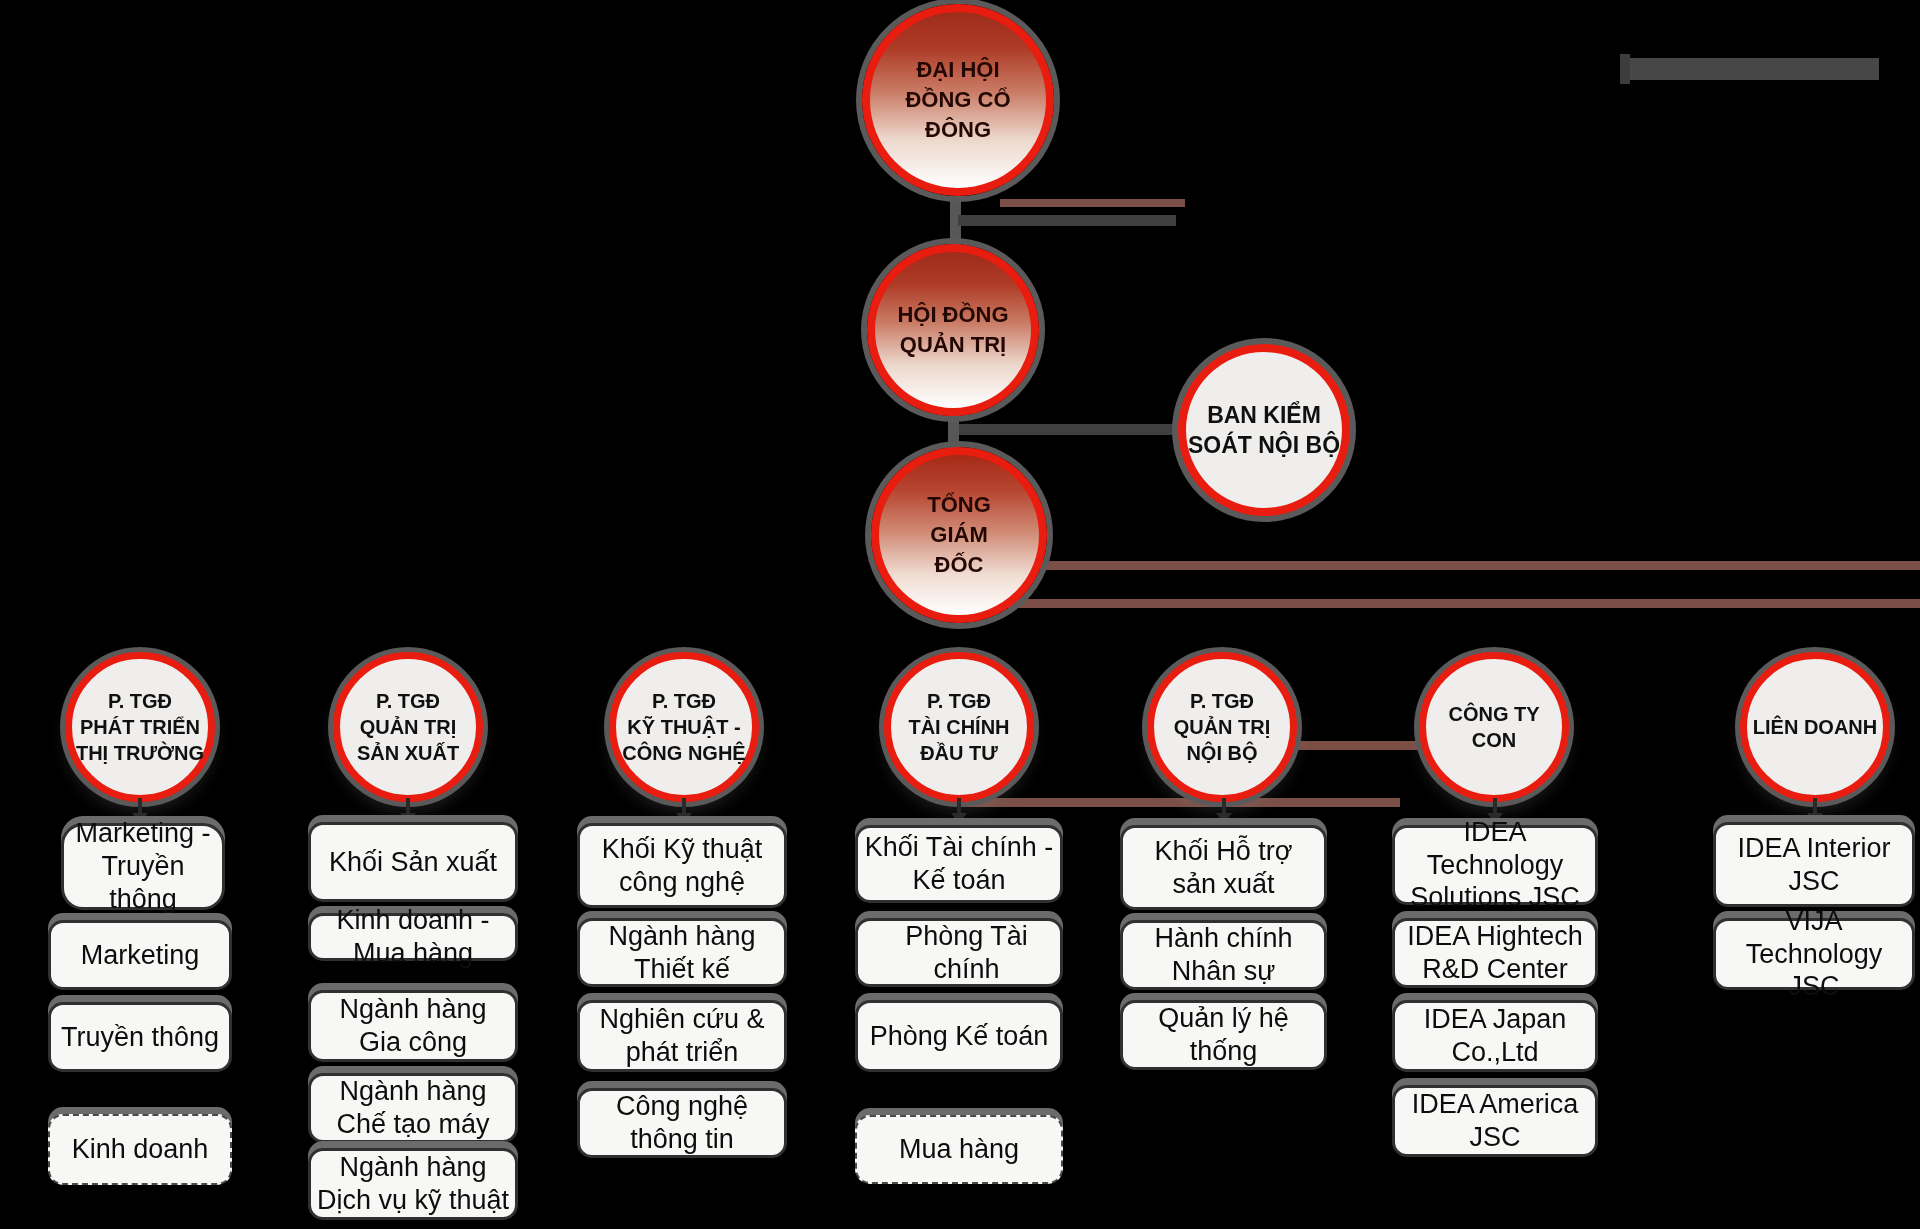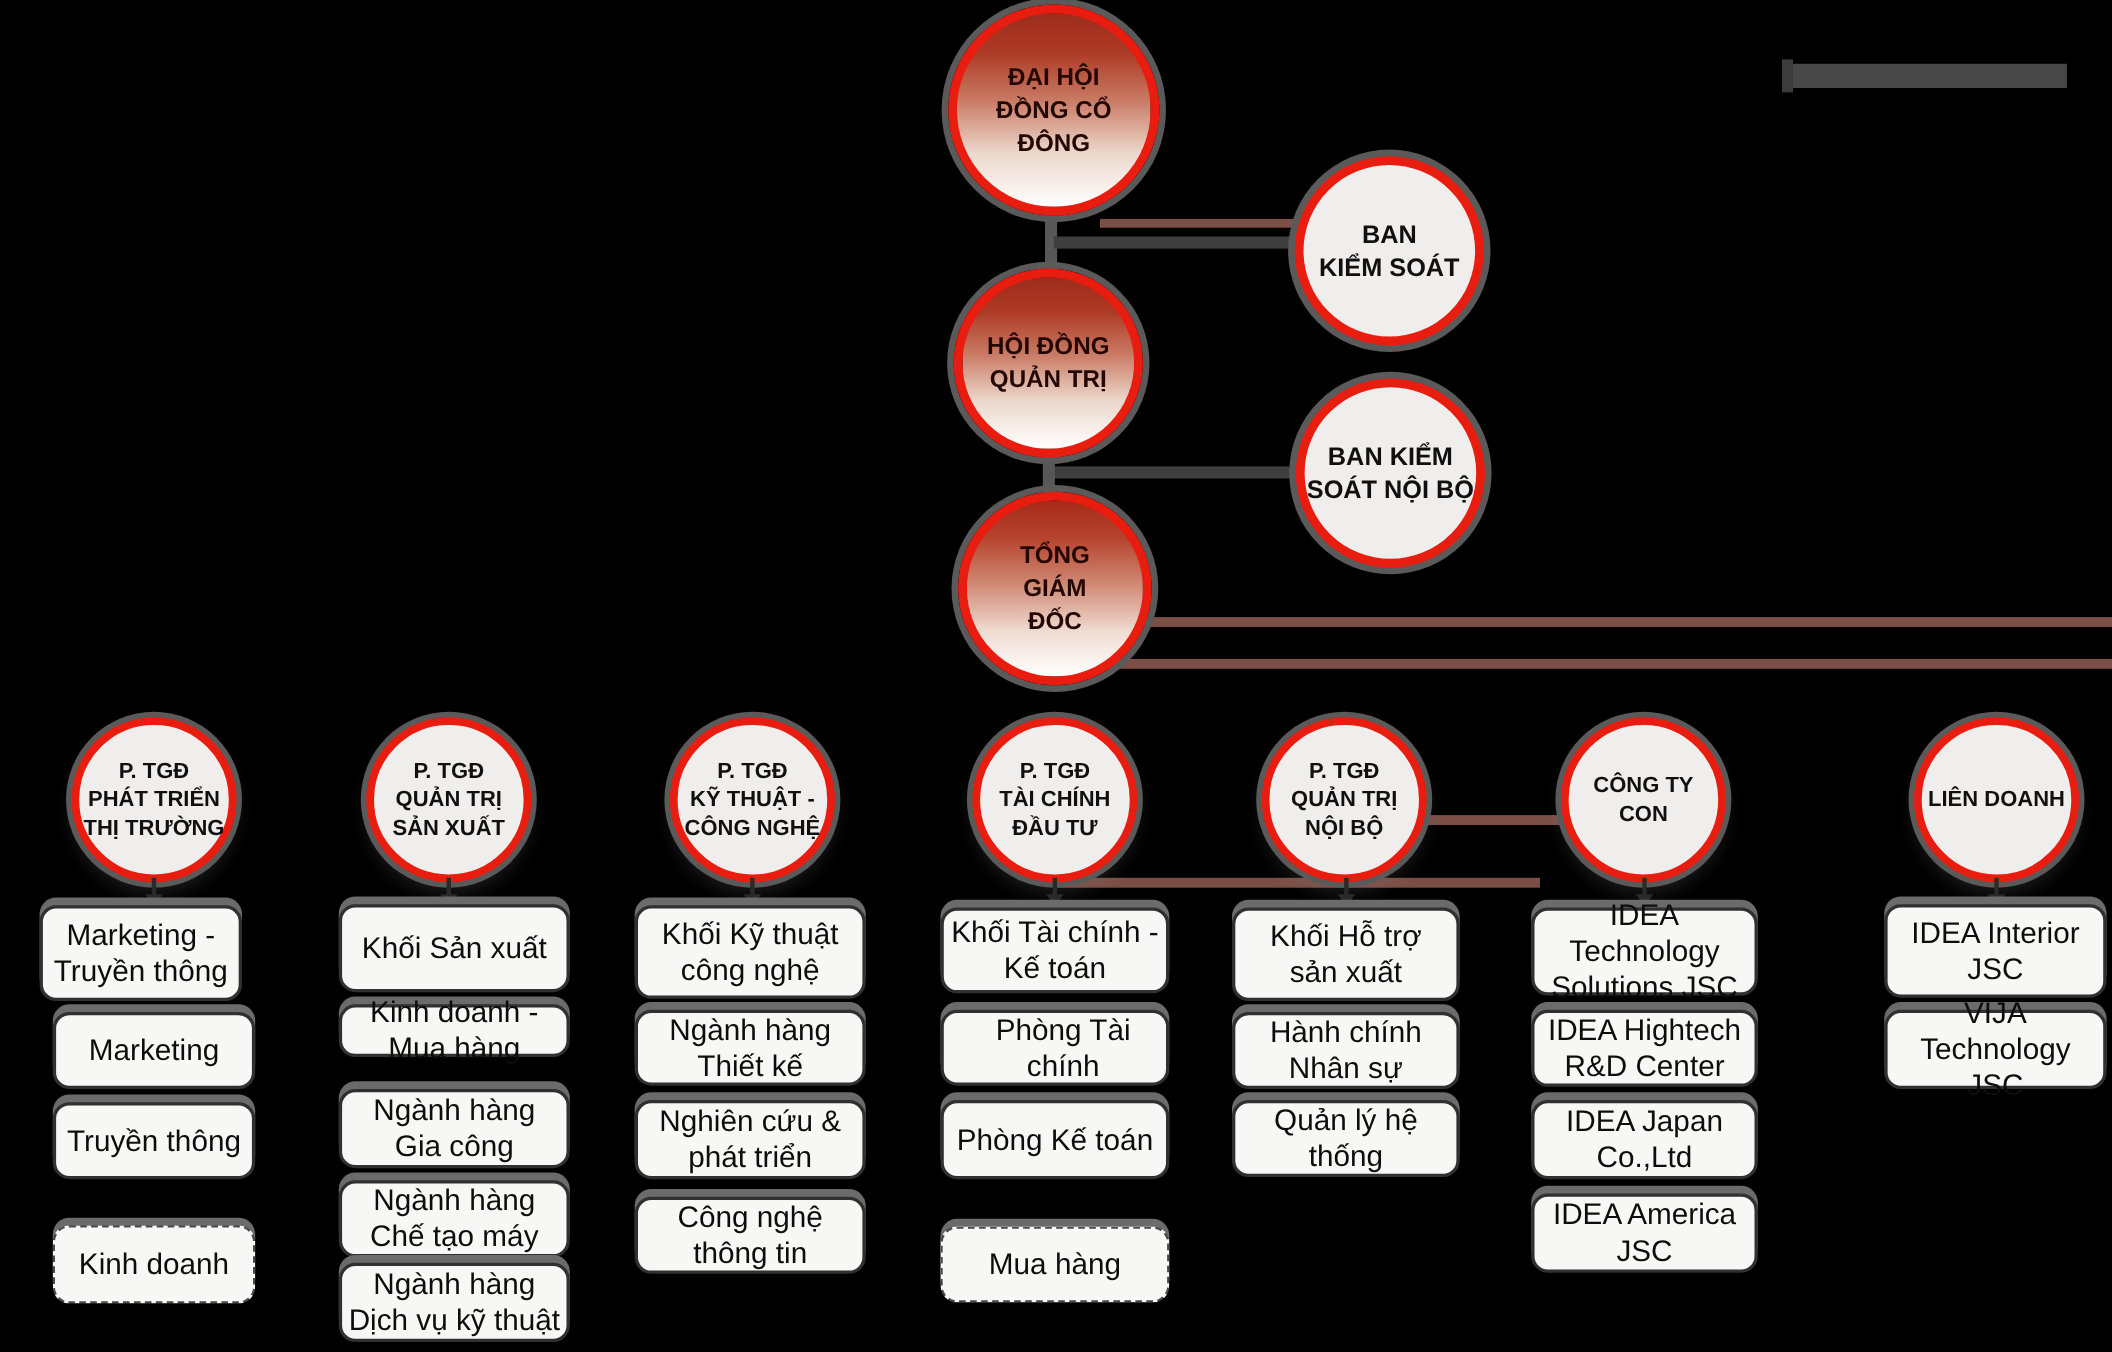--- a/index.html
+++ b/index.html
@@ -70,22 +70,20 @@
   <div class="hline maroon" style="left:1040px;top:561px;width:880px;height:9px;"></div>
   <div class="hline maroon" style="left:1008px;top:599px;width:912px;height:9px;"></div>
   <div class="hline maroon" style="left:1292px;top:741px;width:130px;height:9px;"></div>
   <div class="hline maroon" style="left:958px;top:798px;width:442px;height:9px;"></div>
   <div class="bar grayline" style="left:1627px;top:58px;width:252px;height:22px;background:#474747;"></div>
   <div class="bar" style="left:1620px;top:54px;width:10px;height:30px;background:#3c3c3c;"></div>
 
   <div class="circle big" style="left:862px;top:4px;width:192px;height:192px;">ĐẠI HỘI
 ĐỒNG CỔ
 ĐÔNG</div>
-  <div class="circle mid" style="left:1177px;top:142px;">BAN
-KIỂM SOÁT</div>
   <div class="circle big" style="left:867px;top:244px;width:172px;height:172px;">HỘI ĐỒNG
 QUẢN TRỊ</div>
   <div class="circle mid" style="left:1178px;top:344px;">BAN KIỂM
 SOÁT NỘI BỘ</div>
   <div class="circle big" style="left:871px;top:447px;width:176px;height:176px;background:linear-gradient(180deg,#a52a17 0%,#b64530 22%,#d08a75 48%,#f0ddd3 75%,#ffffff 100%);">TỔNG
 GIÁM
 ĐỐC</div>
 
   <div class="circle small" style="left:65px;top:652px;">P. TGĐ
 PHÁT TRIỂN
@@ -107,21 +105,21 @@
   <div class="circle small" style="left:1740px;top:652px;">LIÊN DOANH</div>
 
   <div class="arrow" style="left:138px;top:798px;"></div>
   <div class="arrow" style="left:406px;top:798px;"></div>
   <div class="arrow" style="left:682px;top:798px;"></div>
   <div class="arrow" style="left:957px;top:798px;"></div>
   <div class="arrow" style="left:1222px;top:798px;"></div>
   <div class="arrow" style="left:1493px;top:798px;"></div>
   <div class="arrow" style="left:1813px;top:798px;"></div>
 
-  <div class="box" style="left:36px;top:823px;width:184px;height:87px;">Marketing -
+  <div class="box" style="left:61px;top:823px;width:164px;height:87px;border-radius:22px;">Marketing -
 Truyền thông</div>
   <div class="box" style="left:48px;top:920px;width:184px;height:70px;">Marketing</div>
   <div class="box" style="left:48px;top:1002px;width:184px;height:70px;">Truyền thông</div>
   <div class="box dashed" style="left:48px;top:1087px;width:184px;height:71px;">Kinh doanh</div>
 
   <div class="box" style="left:308px;top:822px;width:210px;height:80px;">Khối Sản xuất</div>
   <div class="box" style="left:308px;top:913px;width:210px;height:48px;">Kinh doanh -
 Mua hàng</div>
   <div class="box" style="left:308px;top:990px;width:210px;height:72px;">Ngành hàng
 Gia công</div>

